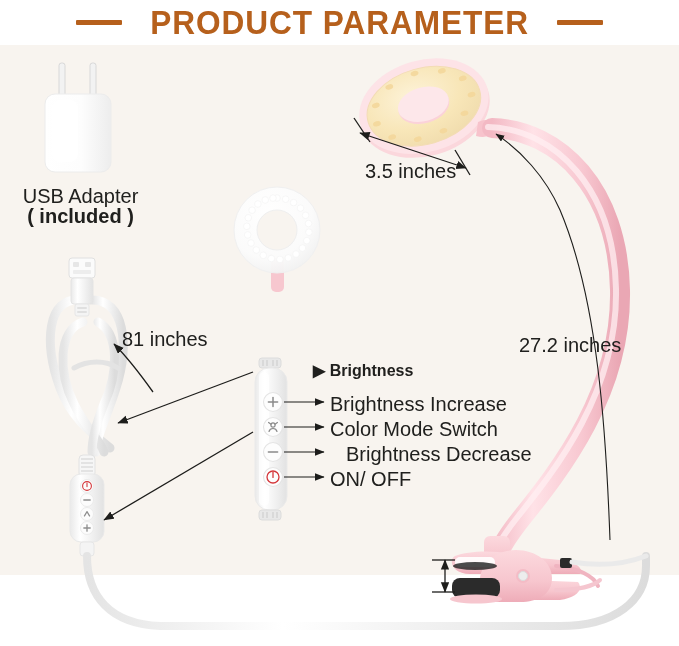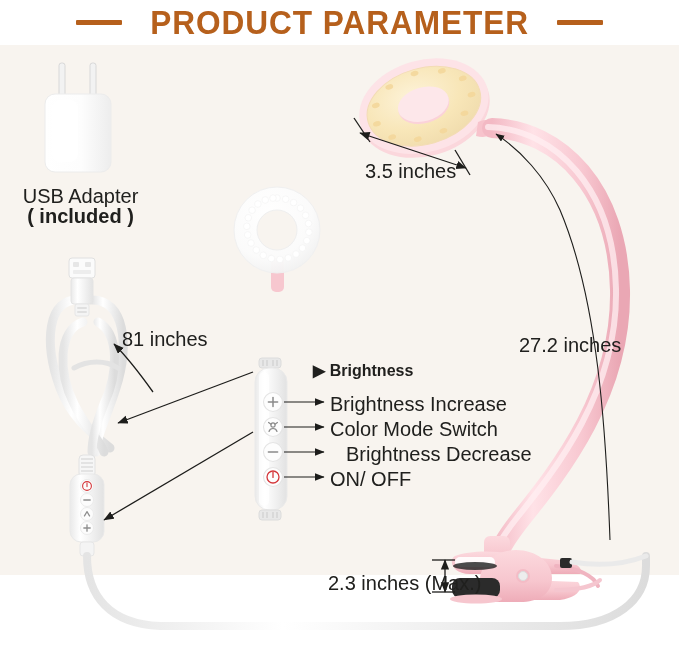--- a/index.html
+++ b/index.html
@@ -325,21 +325,20 @@
   <div class="lbl c bold" style="left:13px;top:205px;width:135px;">( included )</div>
   <div class="lbl c" style="left:13px;top:185px;width:135px;">USB Adapter</div>
 
   <div class="lbl" style="left:122px;top:328px;">81 inches</div>
 
   <div class="lbl" style="left:365px;top:160px;">3.5 inches</div>
 
 
   <div class="lbl" style="left:519px;top:334px;">27.2 inches</div>
 
-  <div class="lbl" style="left:328px;top:572px;">2.3 inches (Max.)</div>
 
   <div class="lbl bold" style="left:313px;top:361px;font-size:16px;">▶ Brightness</div>
 
   <div class="lbl" style="left:330px;top:393px;">Brightness Increase</div>
   <div class="lbl" style="left:330px;top:418px;">Color Mode Switch</div>
   <div class="lbl" style="left:330px;top:443px;margin-left:16px;">Brightness Decrease</div>
   <div class="lbl" style="left:330px;top:468px;text-align:right;">ON/ OFF</div>
 
 </div>
 

